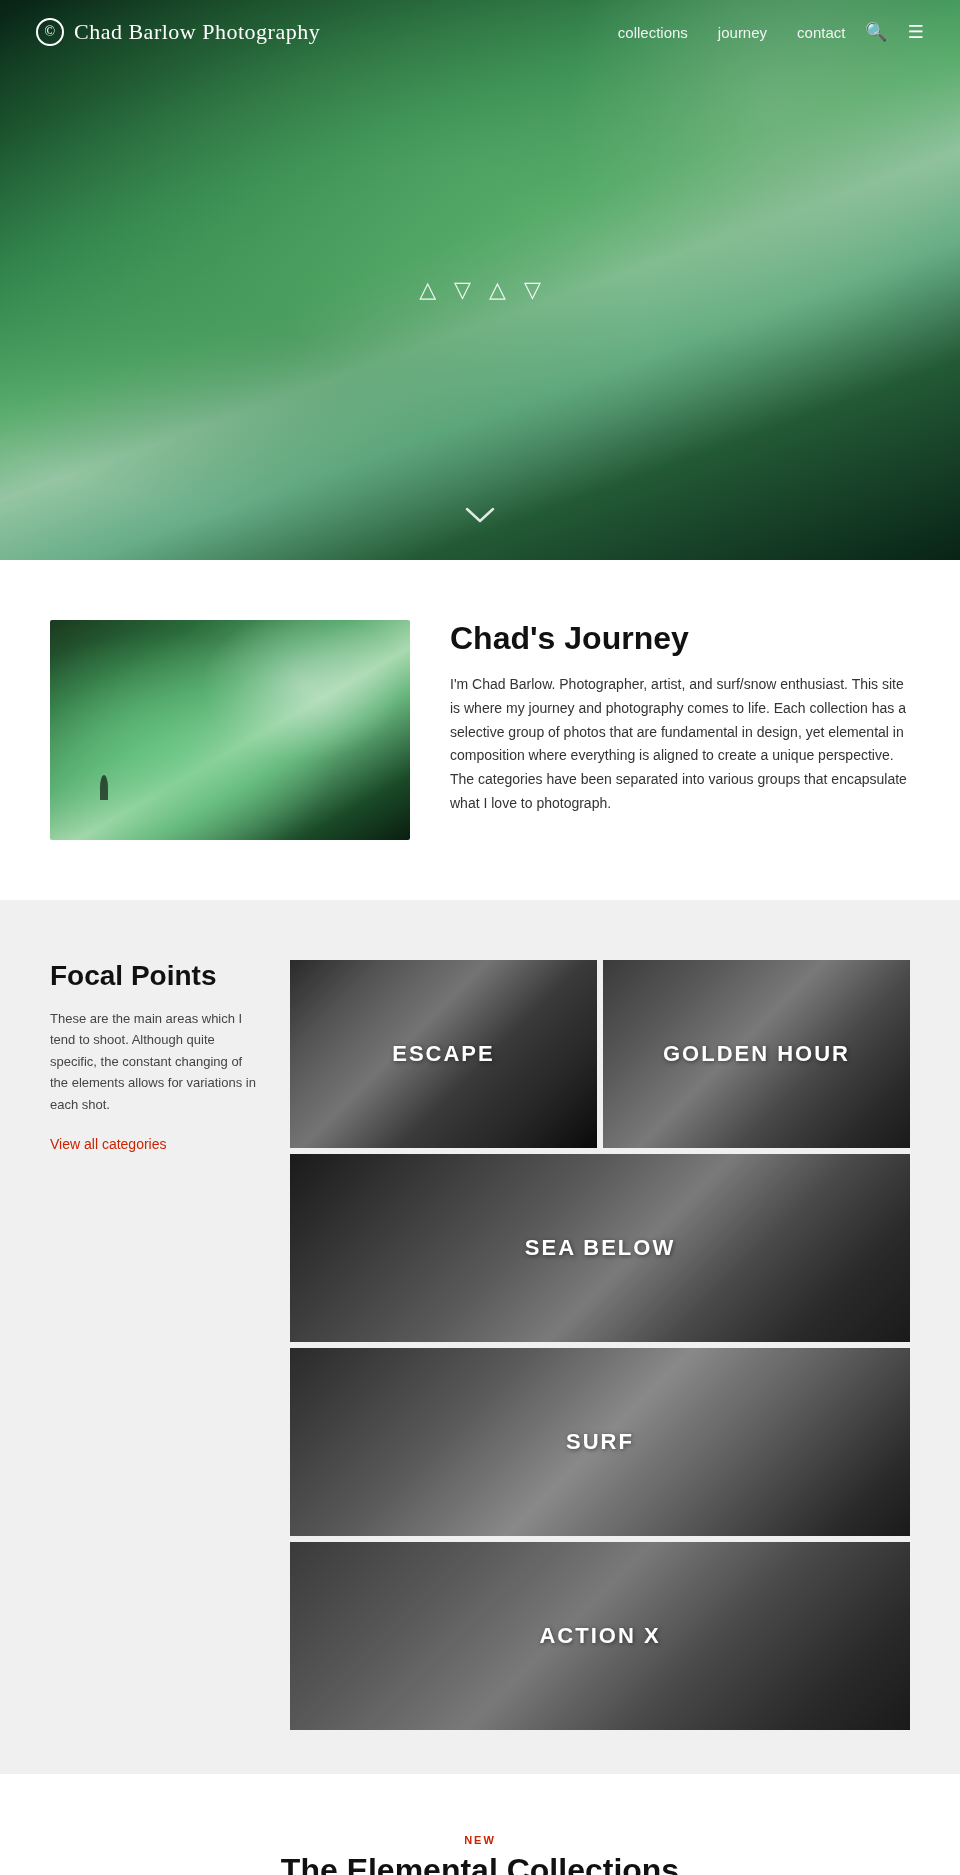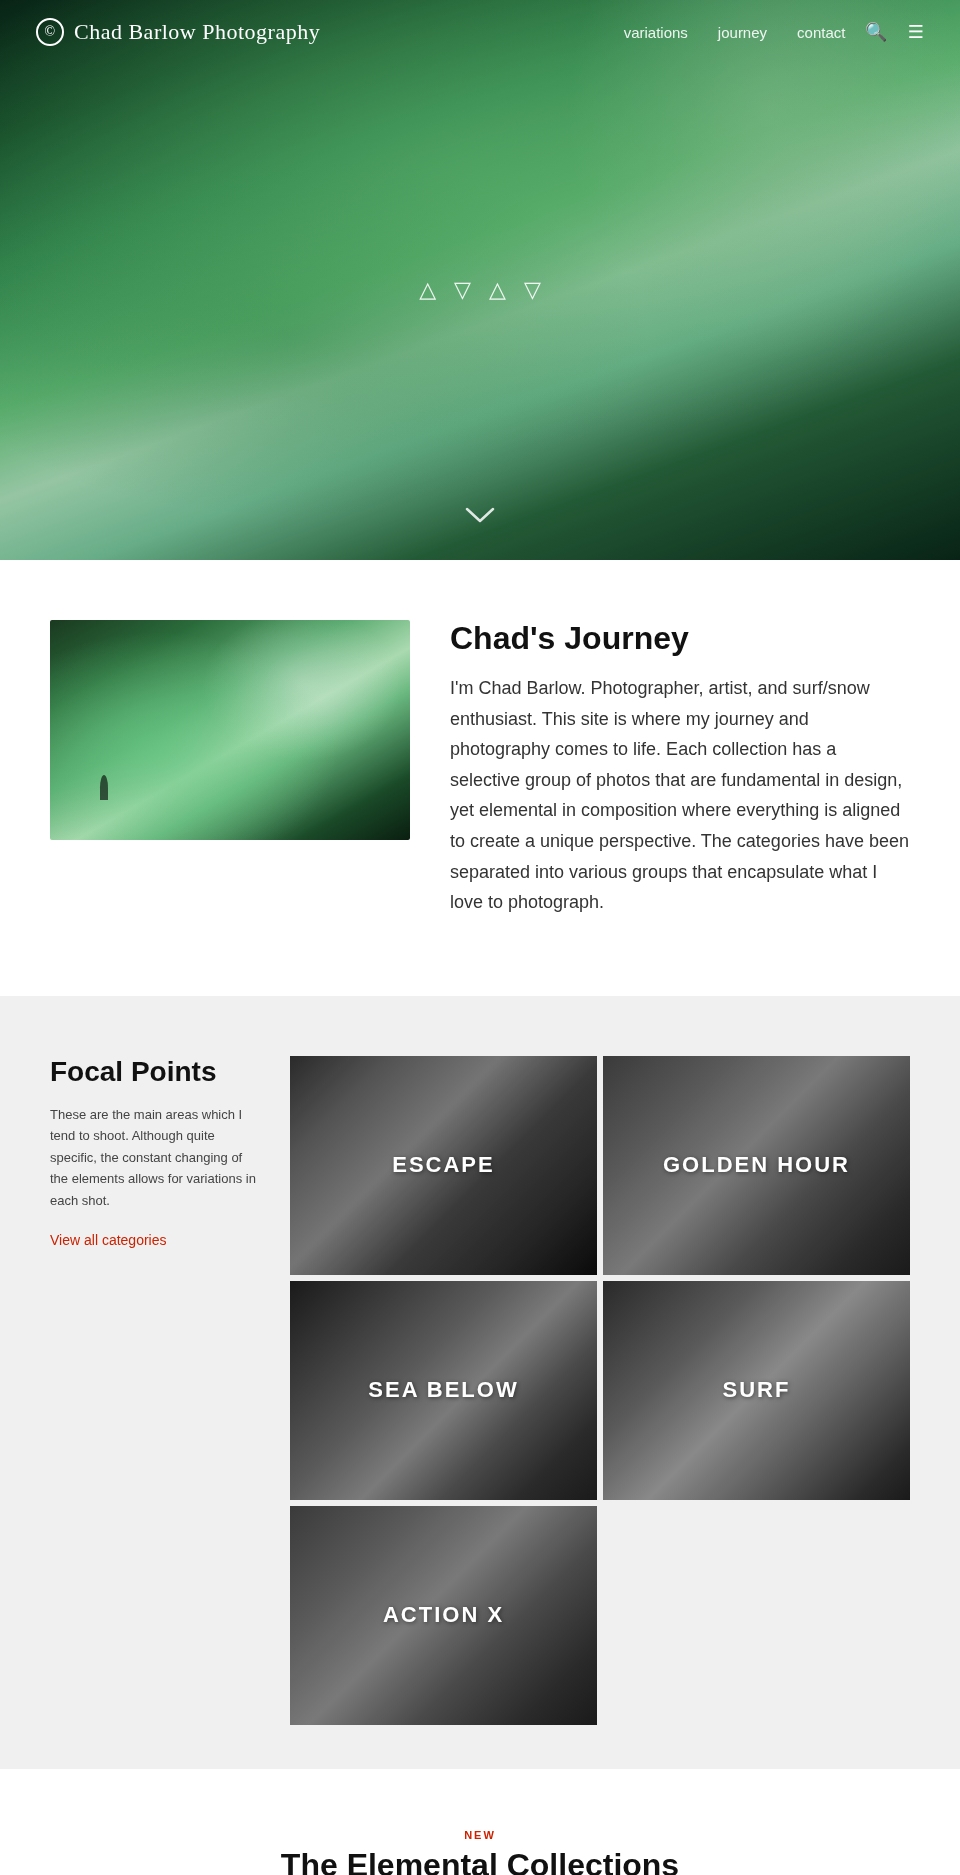--- a/index.html
+++ b/index.html
@@ -149,21 +149,21 @@
       flex: 1;
     }
     .journey-title {
       font-size: 32px;
       font-weight: 700;
       font-family: Arial, Helvetica, sans-serif;
       color: #111;
       margin-bottom: 16px;
     }
     .journey-body {
-      font-size: 18px;
+      font-size: 14px;
       line-height: 1.7;
       color: #333;
       font-family: Arial, sans-serif;
       margin-bottom: 18px;
     }
     .journey-learn {
       font-size: 14px;
       font-family: Arial, sans-serif;
       color: #555;
     }
@@ -205,21 +205,21 @@
     .focal-link {
       color: #cc2200;
       font-size: 14px;
       font-family: Arial, sans-serif;
       font-weight: 500;
       text-decoration: none;
       cursor: pointer;
     }
     .focal-item {
       position: relative;
-      height: 219px;
+      height: 188px;
       overflow: hidden;
       cursor: pointer;
     }
     .focal-item-bg {
       width: 100%;
       height: 100%;
       background: #888;
       filter: grayscale(100%);
     }
     .focal-item-escape .focal-item-bg {
@@ -247,21 +247,21 @@
       font-size: 22px;
       font-weight: 700;
       font-family: Arial, Helvetica, sans-serif;
       letter-spacing: 2px;
       text-shadow: 1px 1px 4px rgba(0,0,0,0.5);
     }
 
     
     .focal-bottom-row {
       display: grid;
-      grid-template-columns: 1fr 1fr;
+      grid-template-columns: 1fr;
       gap: 6px;
       margin-top: 6px;
     }
 
     
     .collections-section {
       background: #fff;
       padding: 60px 50px;
       text-align: center;
     }
@@ -308,21 +308,21 @@
 
 <div style="position:relative;">
   <nav class="nav">
     <div class="nav-logo">
       <div class="nav-logo-icon">
         <span>©</span>
       </div>
       <span>Chad Barlow Photography</span>
     </div>
     <div class="nav-links">
-      <a href="#">variations</a>
+      <a href="#">collections</a>
       <a href="#">journey</a>
       <a href="#">contact</a>
     </div>
     <span class="nav-icon">🔍</span>
     <span class="nav-icon">☰</span>
   </nav>
 
   <section class="hero">
     <div class="hero-wave"></div>
     <div class="hero-overlay"></div>

